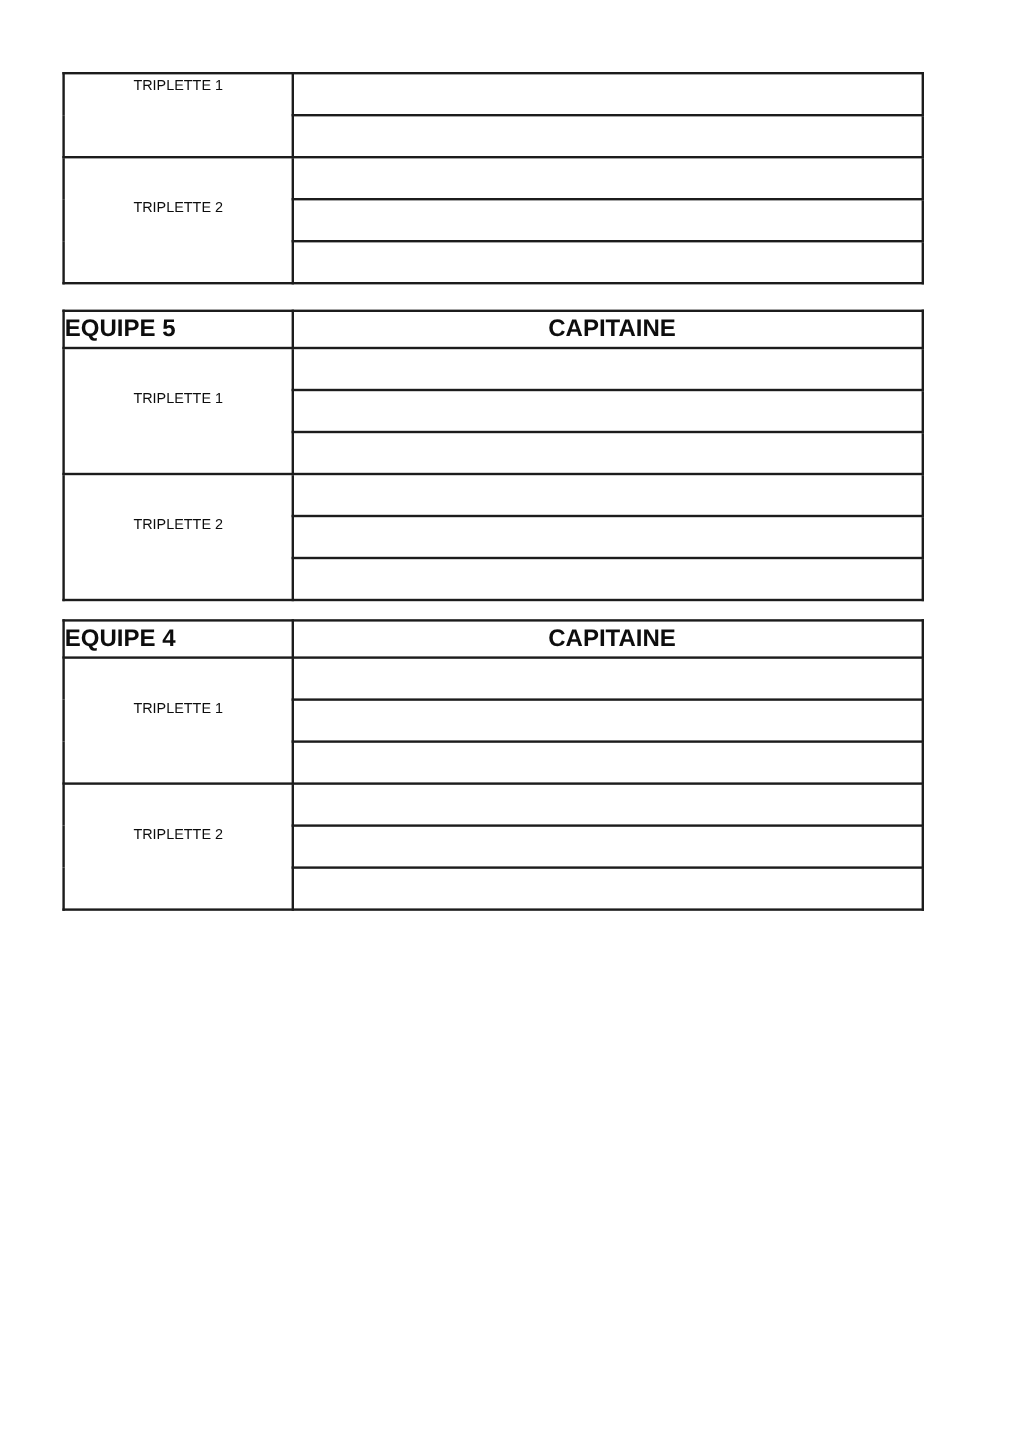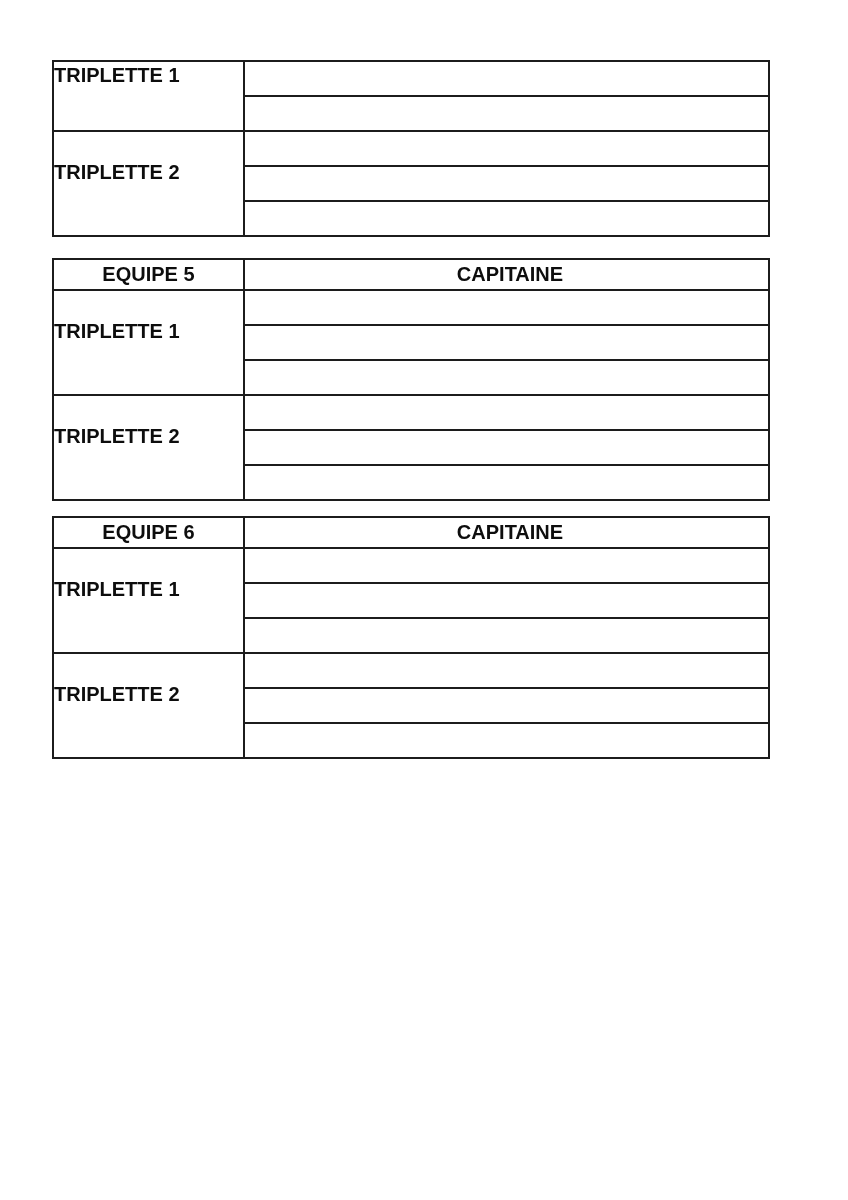--- a/index.html
+++ b/index.html
@@ -31,37 +31,36 @@
     border: 2px solid #1c1c1c;
     overflow: hidden;
   }
   col.c1 { width: 191px; }
   col.c2 { width: 525px; }
 
   tr.hdr  { height: 31px; }
   tr.row  { height: 35px; }
 
   td.team-cell {
-    text-align: center;
     vertical-align: middle;
     font-weight: bold;
     font-size: 20px;
   }
   td.captain-cell {
     text-align: center;
     vertical-align: middle;
     padding-left: 7px;
     font-weight: bold;
     font-size: 20px;
   }
   td.label-cell {
-    text-align: left;
+    text-align: center;
     vertical-align: middle;
-    font-weight: bold;
-    font-size: 20px;
+    font-weight: normal;
+    font-size: 12px;
   }
   td.label-cell.top-align {
     vertical-align: top;
     padding-top: 2px;
   }
   td.label-cell .lift {
     position: relative;
     top: -11px;
     display: inline-block;
   }
@@ -148,21 +147,21 @@
   </table>
 
   <table class="roster" id="t3">
     <colgroup>
         <col class="c1">
         <col class="c2">
       </colgroup>
     <tbody>
       <tr class="hdr">
         <td class="team-cell">
-          <span>EQUIPE 6</span>
+          <span>EQUIPE 4</span>
         </td>
         <td class="captain-cell">
           <span>CAPITAINE</span>
         </td>
       </tr>
       <tr class="row">
         <td class="label-cell" rowspan="3">
           <span class="lift">TRIPLETTE 1</span>
         </td>
         <td class="blank"></td>

